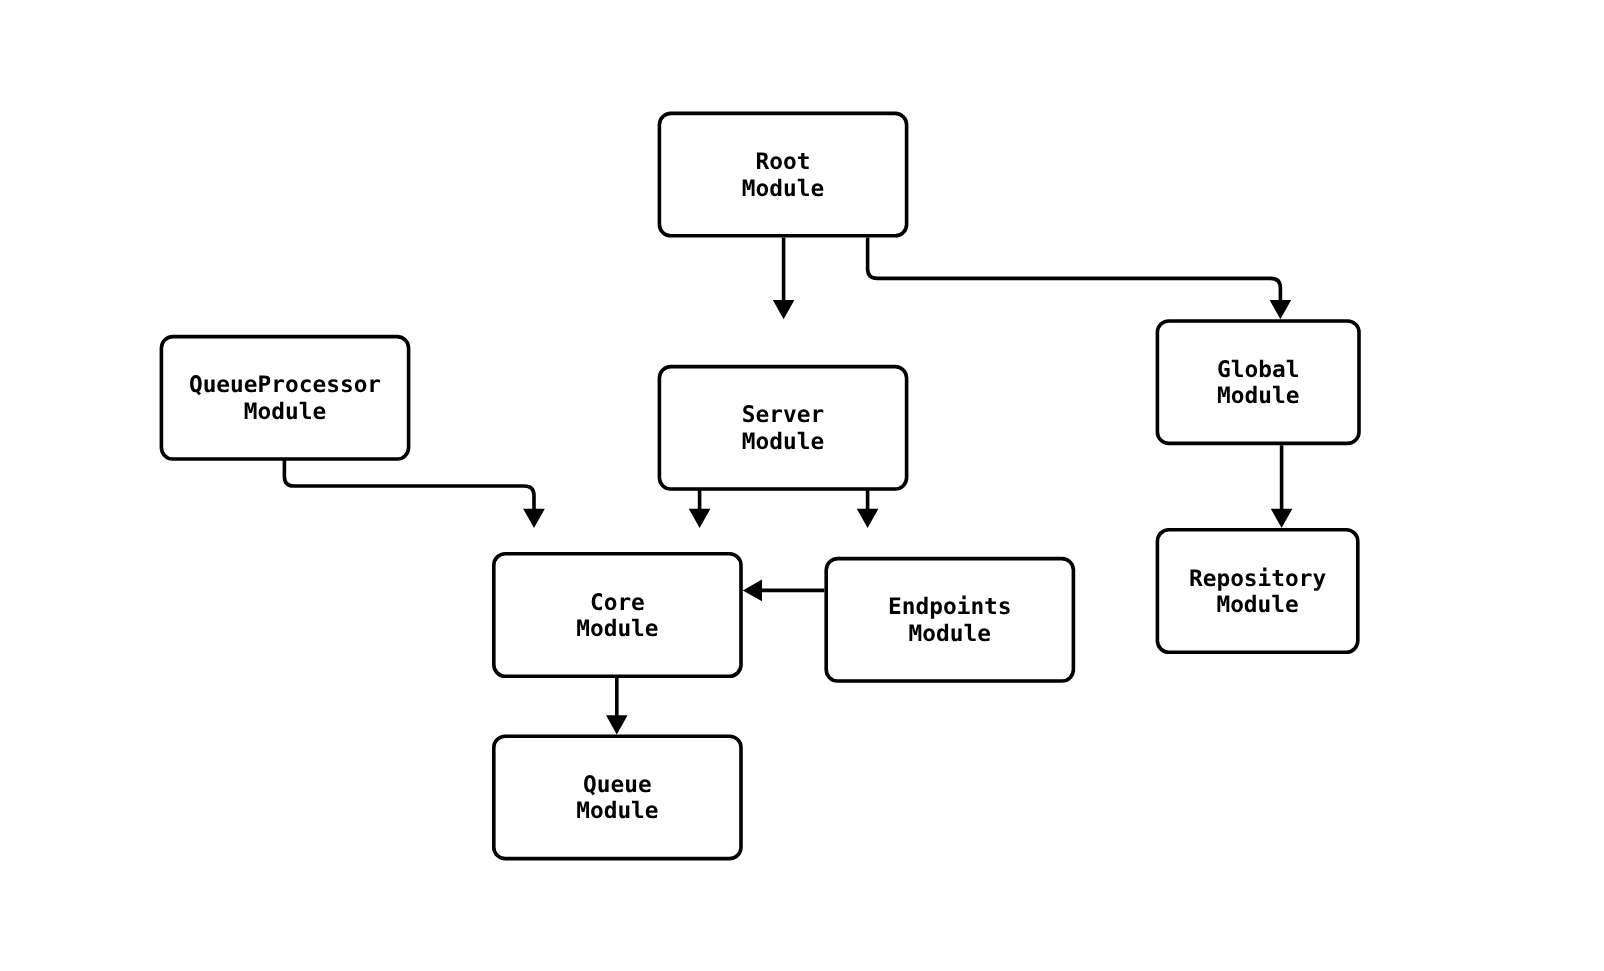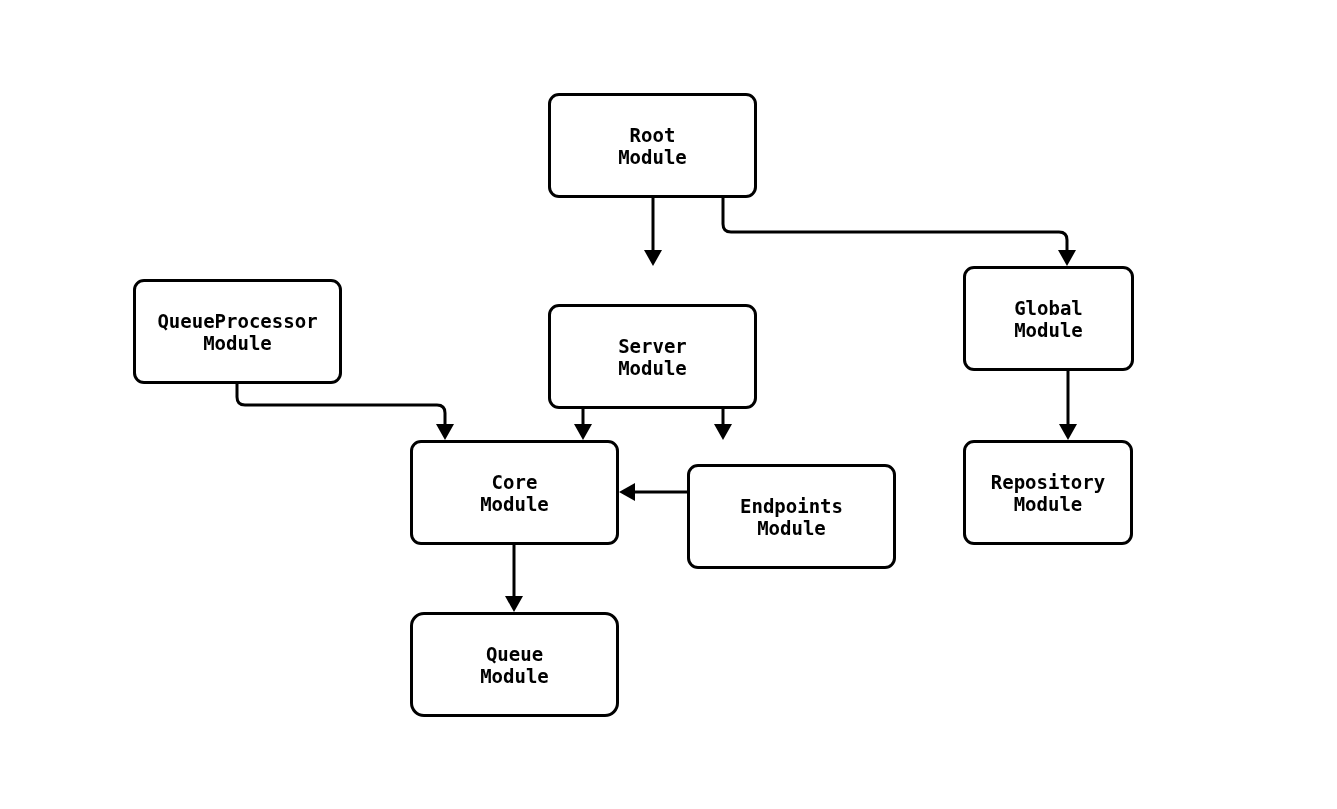--- a/index.html
+++ b/index.html
@@ -39,24 +39,24 @@
     font-weight: bold;
     line-height: 22px;
     color: #000000;
     text-align: center;
     white-space: pre-line;
   }
   .n-root           { left: 548px; top: 93px;  }
   .n-queueprocessor { left: 133px; top: 279px; }
   .n-server         { left: 548px; top: 266px; margin-top: 38px; }
   .n-global         { left: 963px; top: 266px; width: 171px; }
-  .n-core           { left: 410px; top: 440px; }
+  .n-core           { left: 410px; top: 460px; }
   .n-endpoints      { left: 687px; top: 440px; margin-top: 24px; }
   .n-repository     { left: 963px; top: 440px; width: 170px; }
-  .n-queue          { left: 410px; top: 612px; border-radius: 14px; }
+  .n-queue          { left: 410px; top: 612px; }
   .edge-path {
     fill: none;
     stroke: #000000;
     stroke-width: 3;
     stroke-linecap: butt;
   }
   .edge-head {
     fill: #000000;
     stroke: none;
   }

